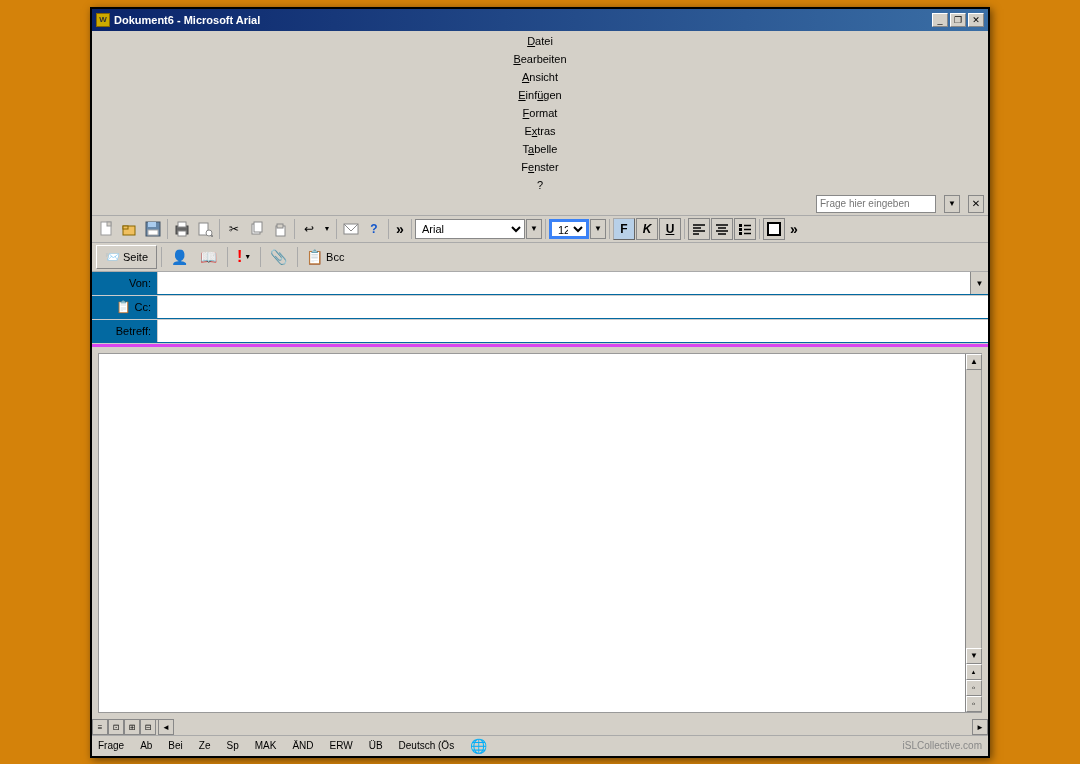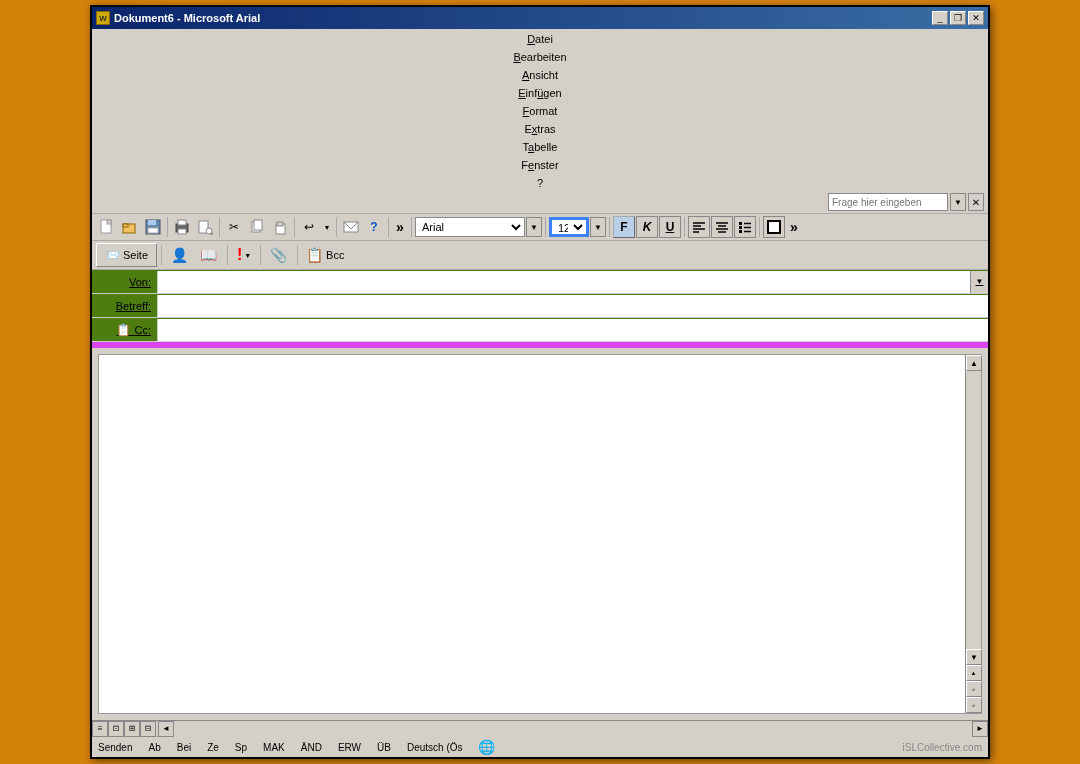--- a/index.html
+++ b/index.html
@@ -79,21 +79,21 @@
       cursor: pointer;
       color: #000;
     }
     .menu-item .underline {
       text-decoration: underline;
     }
     .search-box {
       margin-left: auto;
       display: flex;
       align-items: center;
-      gap: 2px;
+      gap: 8px;
     }
     .search-input {
       width: 120px;
       height: 18px;
       border: 1px solid #888;
       background: white;
       padding: 1px 3px;
       font-size: 10px;
       color: #666;
     }
@@ -200,23 +200,22 @@
       border-top-color: #fff;
       border-left-color: #fff;
       cursor: pointer;
       font-size: 11px;
       height: 24px;
     }
     .send-icon {
       font-size: 12px;
     }
     .form-area {
-      background: #4d7c0f;
-      border-bottom: 6px solid #d946ef;
-      text-decoration: underline;
+      background: #0369a1;
+      border-bottom: 3px solid #d946ef;
     }
     .form-row {
       display: flex;
       align-items: center;
       border-bottom: 1px solid #ccc;
       min-height: 24px;
     }
     .form-label {
       width: 65px;
       padding: 2px 6px;
@@ -548,27 +547,27 @@
     </div>
   </div>
 
   <div class="form-area">
     <div class="form-row">
       <div class="form-label">Von:</div>
       <input class="form-input" type="text" value="" style="">
       <div class="form-input-dropdown">▼</div>
     </div>
     <div class="form-row">
-      <div class="form-label">Betreff:</div>
-      <input class="form-input" type="text" value="" style="">
-    </div>
-    <div class="form-row">
       <div class="form-label">
         <span style="font-size:12px">📋</span> <span>Cc:</span>
       </div>
+      <input class="form-input" type="text" value="" style="">
+    </div>
+    <div class="form-row">
+      <div class="form-label">Betreff:</div>
       <input class="form-input" type="text" value="" style="">
     </div>
   </div>
 
   <div style="position:relative; background:#d4d0c8; padding:2px;">
     <div class="content-area">
       <div class="scrollbar-v">
         <div class="scrollbar-btn">▲</div>
         <div class="scrollbar-track"></div>
         <div class="scrollbar-btn">▼</div>
@@ -587,21 +586,21 @@
       <div class="view-btn">⊡</div>
       <div class="view-btn">⊞</div>
       <div class="view-btn">⊟</div>
     </div>
     <div class="h-scroll-btn">◄</div>
     <div class="h-scroll-track"></div>
     <div class="h-scroll-btn">►</div>
   </div>
 
   <div class="status-bar">
-    <span class="status-item">Senden</span>
+    <span class="status-item">Frage</span>
     <span class="status-item">Ab</span>
     <span class="status-item">Bei</span>
     <span class="status-item">Ze</span>
     <span class="status-item">Sp</span>
     <span class="status-item">MAK</span>
     <span class="status-item">ÄND</span>
     <span class="status-item">ERW</span>
     <span class="status-item">ÜB</span>
     <span class="status-item">Deutsch (Ös</span>
     <span class="status-item" style="font-size:14px">🌐</span>

